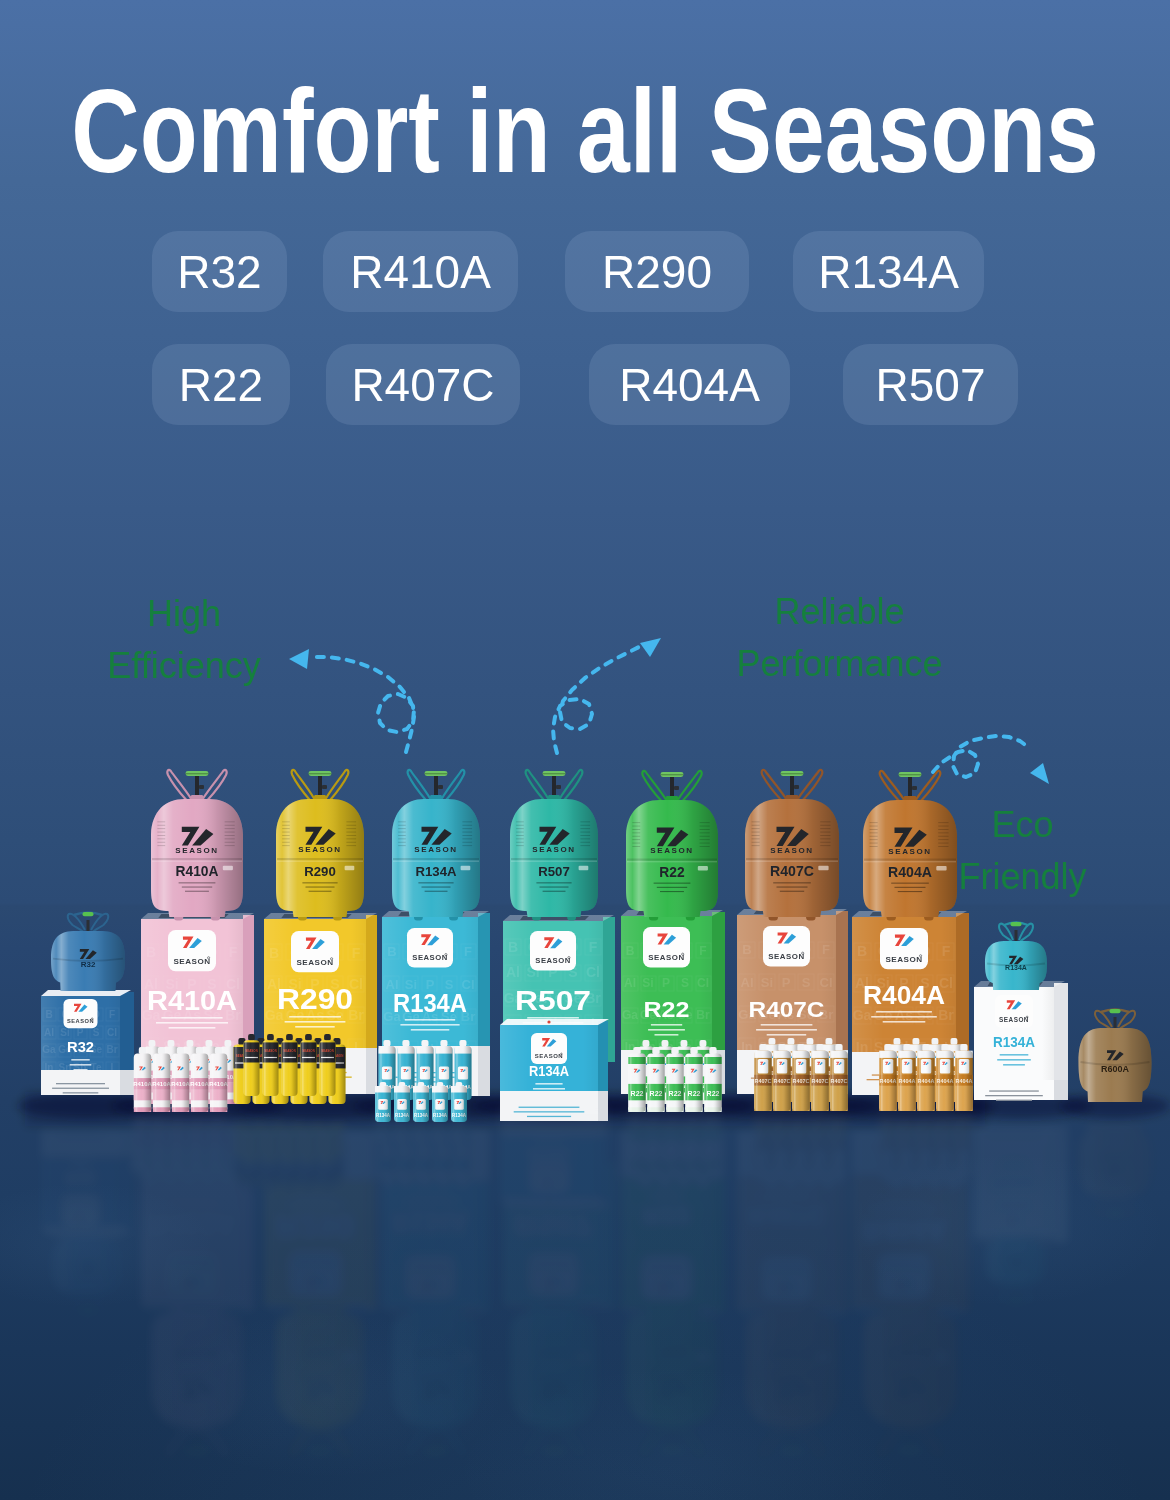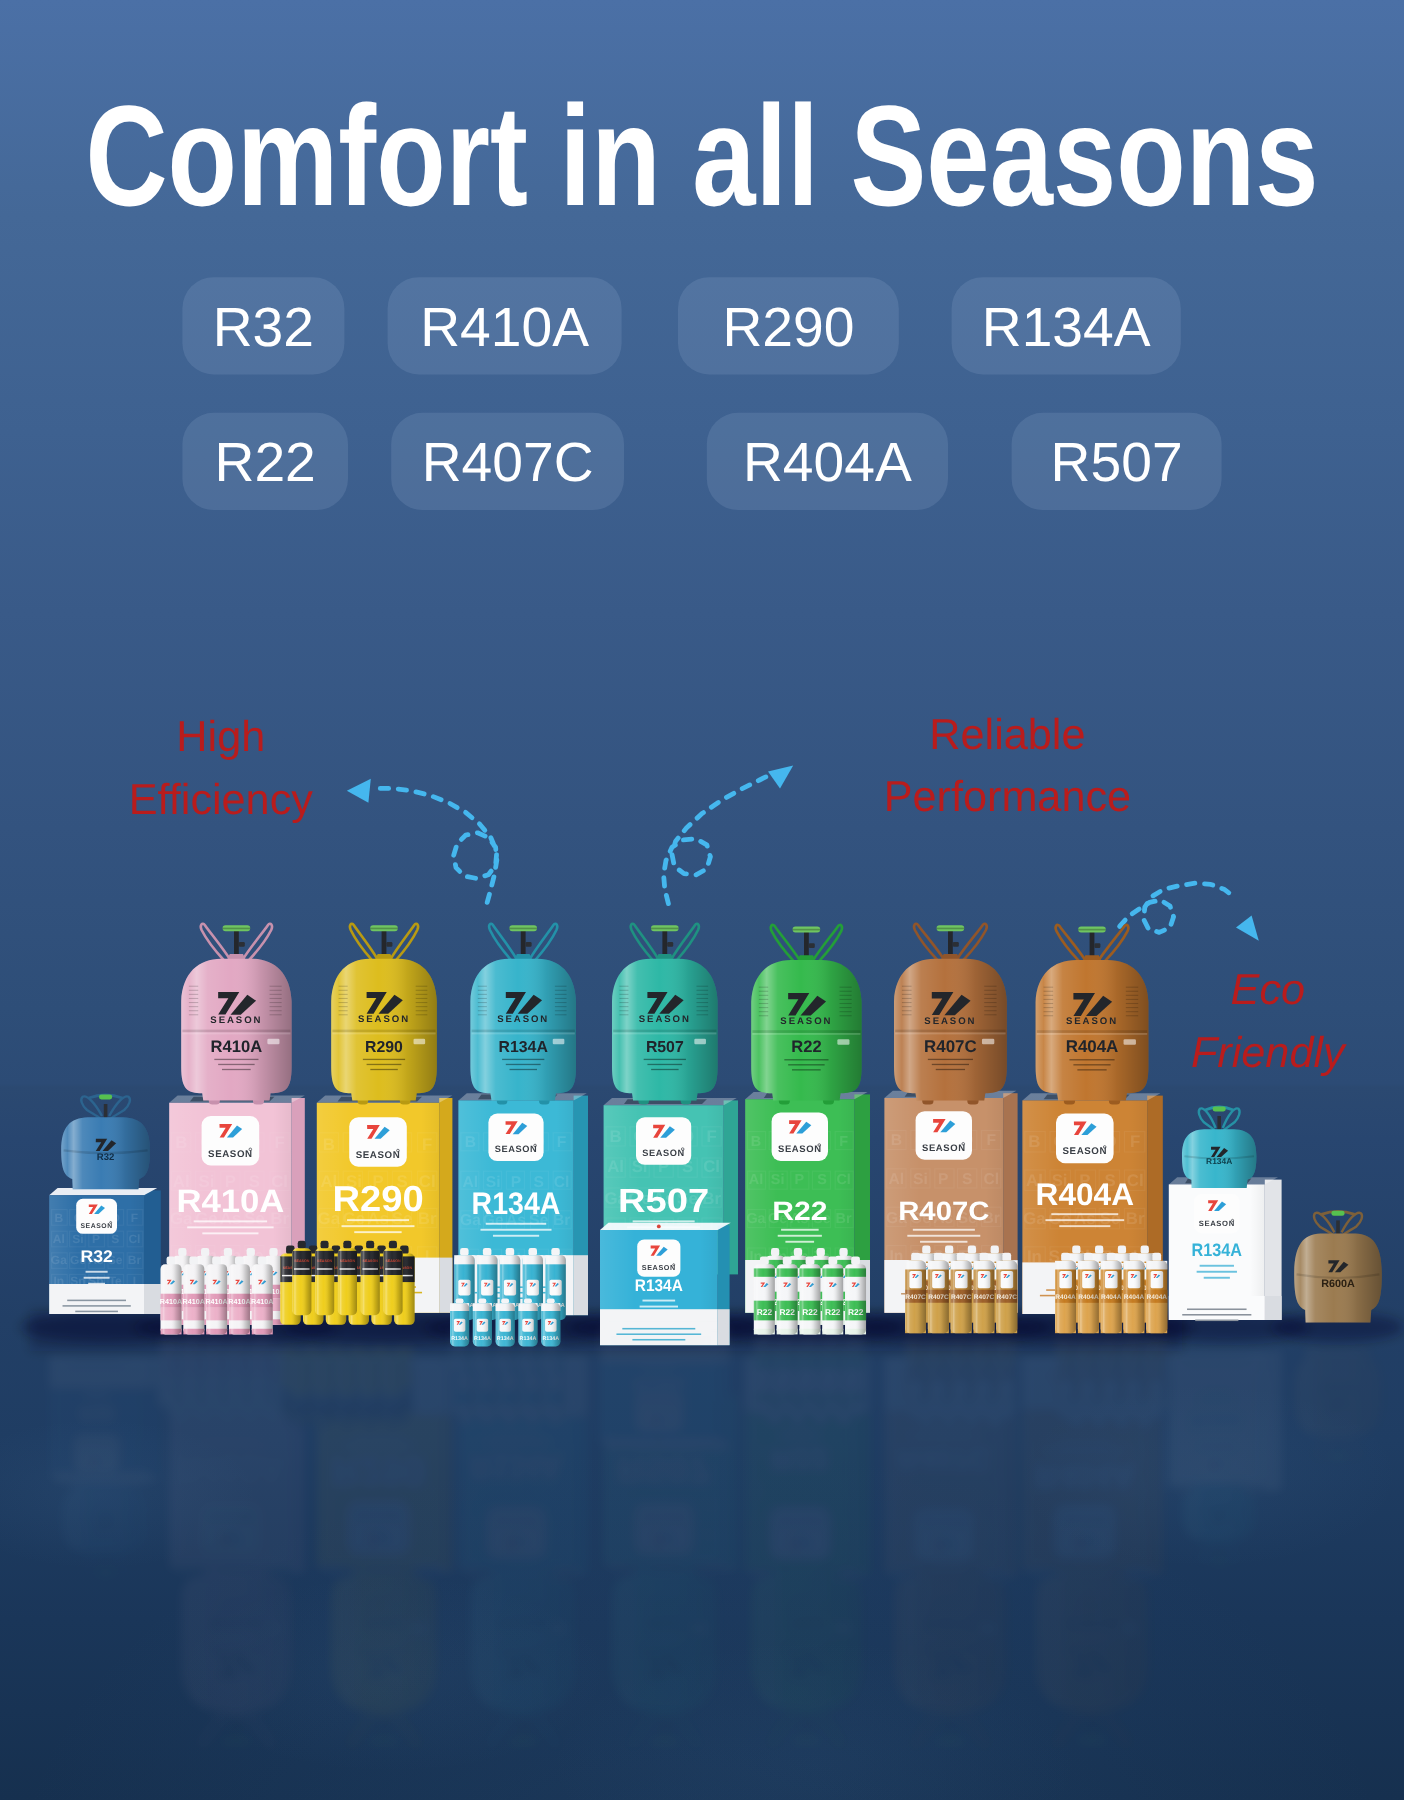--- a/index.html
+++ b/index.html
@@ -16,36 +16,36 @@
       #33537f 46%, #2e4e78 56%, #2c4b75 60.2%,
       #2b4971 60.4%, #284670 63.3%, #223f66 73.3%,
       #1f3d63 80%, #1a3659 90%, #16304f 100%);
 }
 .title { position:absolute; left:585px; top:56px; white-space:nowrap;
   font-size:119px; font-weight:bold; color:#ffffff; line-height:1.26;
   transform:translateX(-50%) scaleX(0.797); }
 .pill { position:absolute; height:81px; border-radius:26px;
   background:rgba(210,228,255,0.115); color:#fff; font-size:46px;
   display:flex; align-items:center; justify-content:center; }
-.lab { position:absolute; color:#b91c1c; font-size:36px; line-height:52px; text-align:center; }
+.lab { position:absolute; color:#15803d; font-size:36px; line-height:52px; text-align:center; }
 </style>
 </head>
 <body>
 <div class="title">Comfort in all Seasons</div>
 <div class="pill" style="left:152px; top:231px; width:135px;">R32</div>
 <div class="pill" style="left:323px; top:231px; width:195px;">R410A</div>
 <div class="pill" style="left:565px; top:231px; width:184px;">R290</div>
 <div class="pill" style="left:793px; top:231px; width:191px;">R134A</div>
 <div class="pill" style="left:152px; top:344px; width:138px;">R22</div>
 <div class="pill" style="left:326px; top:344px; width:194px;">R407C</div>
 <div class="pill" style="left:589px; top:344px; width:201px;">R404A</div>
 <div class="pill" style="left:843px; top:344px; width:175px;">R507</div>
 <div class="lab" style="left:94px;  top:588px; width:180px;">High<br>Efficiency</div>
 <div class="lab" style="left:722px; top:586px; width:235px;">Reliable<br>Performance</div>
-<div class="lab" style="left:974px; top:799px; width:165px;font-style:italic;">Eco<br>Friendly</div>
+<div class="lab" style="left:940px; top:799px; width:165px;">Eco<br>Friendly</div>
 <svg width="1170" height="1500" viewBox="0 0 1170 1500" style="position:absolute;left:0;top:0;" font-family="Liberation Sans, sans-serif">
 <defs>
 <linearGradient id="cyl" x1="0" y1="0" x2="1" y2="0">
 <stop offset="0" stop-color="#ffffff" stop-opacity="0.30"></stop>
 <stop offset="0.07" stop-color="#ffffff" stop-opacity="0.12"></stop>
 <stop offset="0.14" stop-color="#ffffff" stop-opacity="0.38"></stop>
 <stop offset="0.24" stop-color="#ffffff" stop-opacity="0.10"></stop>
 <stop offset="0.45" stop-color="#ffffff" stop-opacity="0"></stop>
 <stop offset="0.72" stop-color="#000000" stop-opacity="0.12"></stop>
 <stop offset="1" stop-color="#000000" stop-opacity="0.34"></stop>

